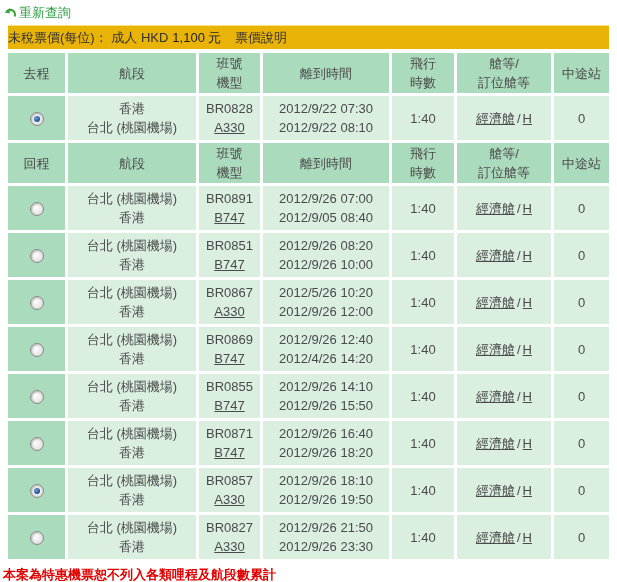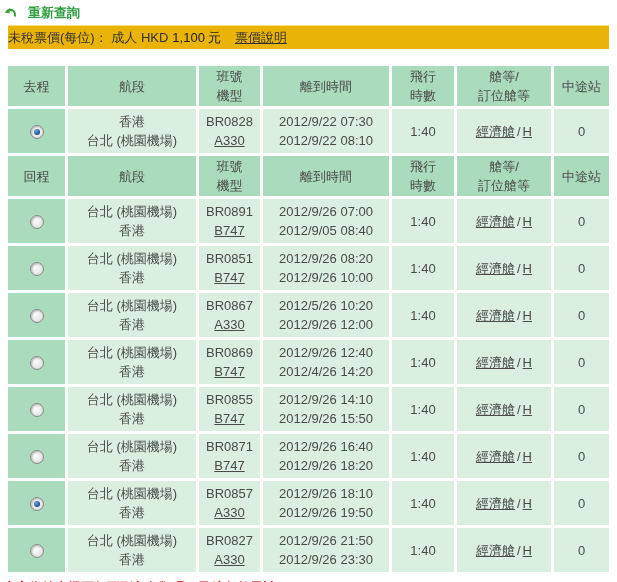--- a/index.html
+++ b/index.html
@@ -5,41 +5,40 @@
   html,body{margin:0;padding:0;background:#fff;}
   body{
     width:617px;height:582px;
     font-family:"Liberation Sans","DejaVu Sans",sans-serif;
     font-size:13px;color:#4a4a4a;
     overflow:hidden;
   }
   
   .requery{
     margin:4px 0 3px 4px;
-    display:inline-flex;align-items:center;gap:11px;
+    display:inline-flex;align-items:center;gap:2px;
     color:#2e9e41;text-decoration:none;font-size:13px;
     cursor:pointer;
-    font-weight:bold;
   }
   .requery svg{display:block;}
   
   .fare-bar{
     box-sizing:border-box;
     margin-left:8px;width:601px;height:24px;
     background:#eab308;border-top:1px solid #fbe27a;
     display:flex;align-items:center;
     padding-left:0;color:#333;font-size:13px;
   }
   .fare-bar b{font-weight:normal;color:#222;}
   .fare-link{
-    color:#333;text-decoration:underline;margin-left:14px;cursor:pointer;
+    color:#333;margin-left:14px;cursor:pointer;
   }
   
   table.flights{
-    margin-left:5px;margin-top:14px;
+    margin-left:5px;margin-top:1px;
     width:607px;
     border-spacing:3px;border-collapse:separate;
   }
   td{
     text-align:center;vertical-align:middle;
     font-size:13px;line-height:19px;color:#4a4a4a;
     padding:0 2px;
   }
   tr.head-row td{background:#abdbbd;height:40px;}
   tr.data-row td{background:#daefe0;height:44px;}

